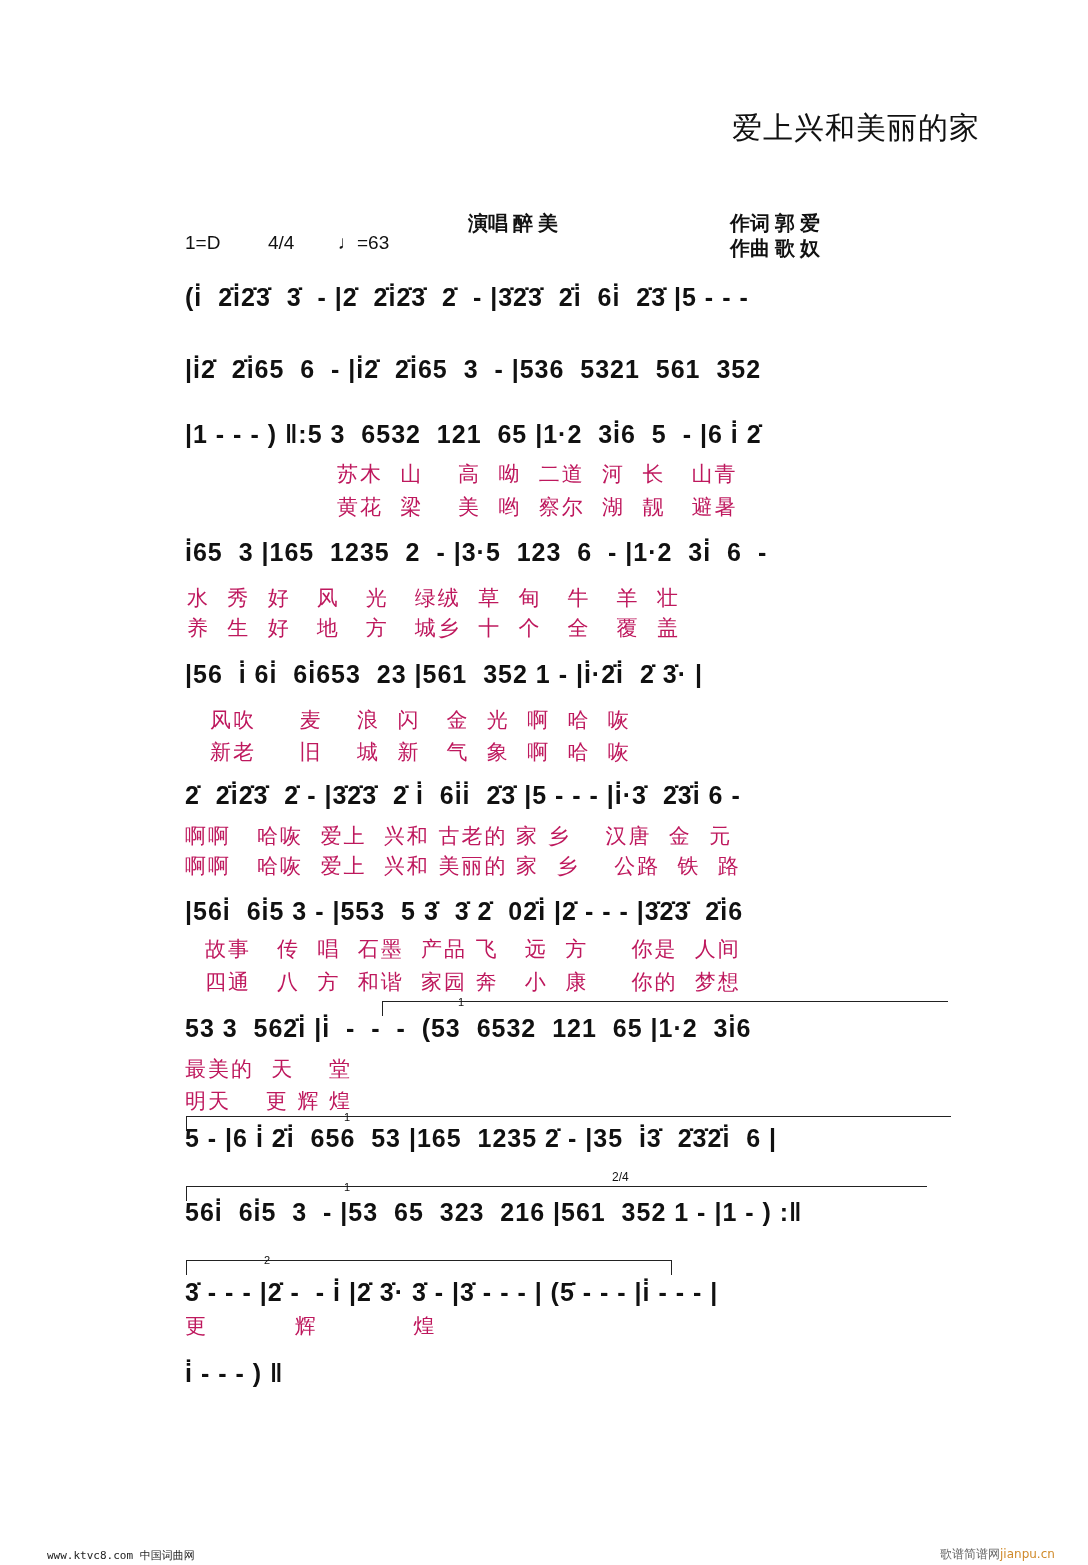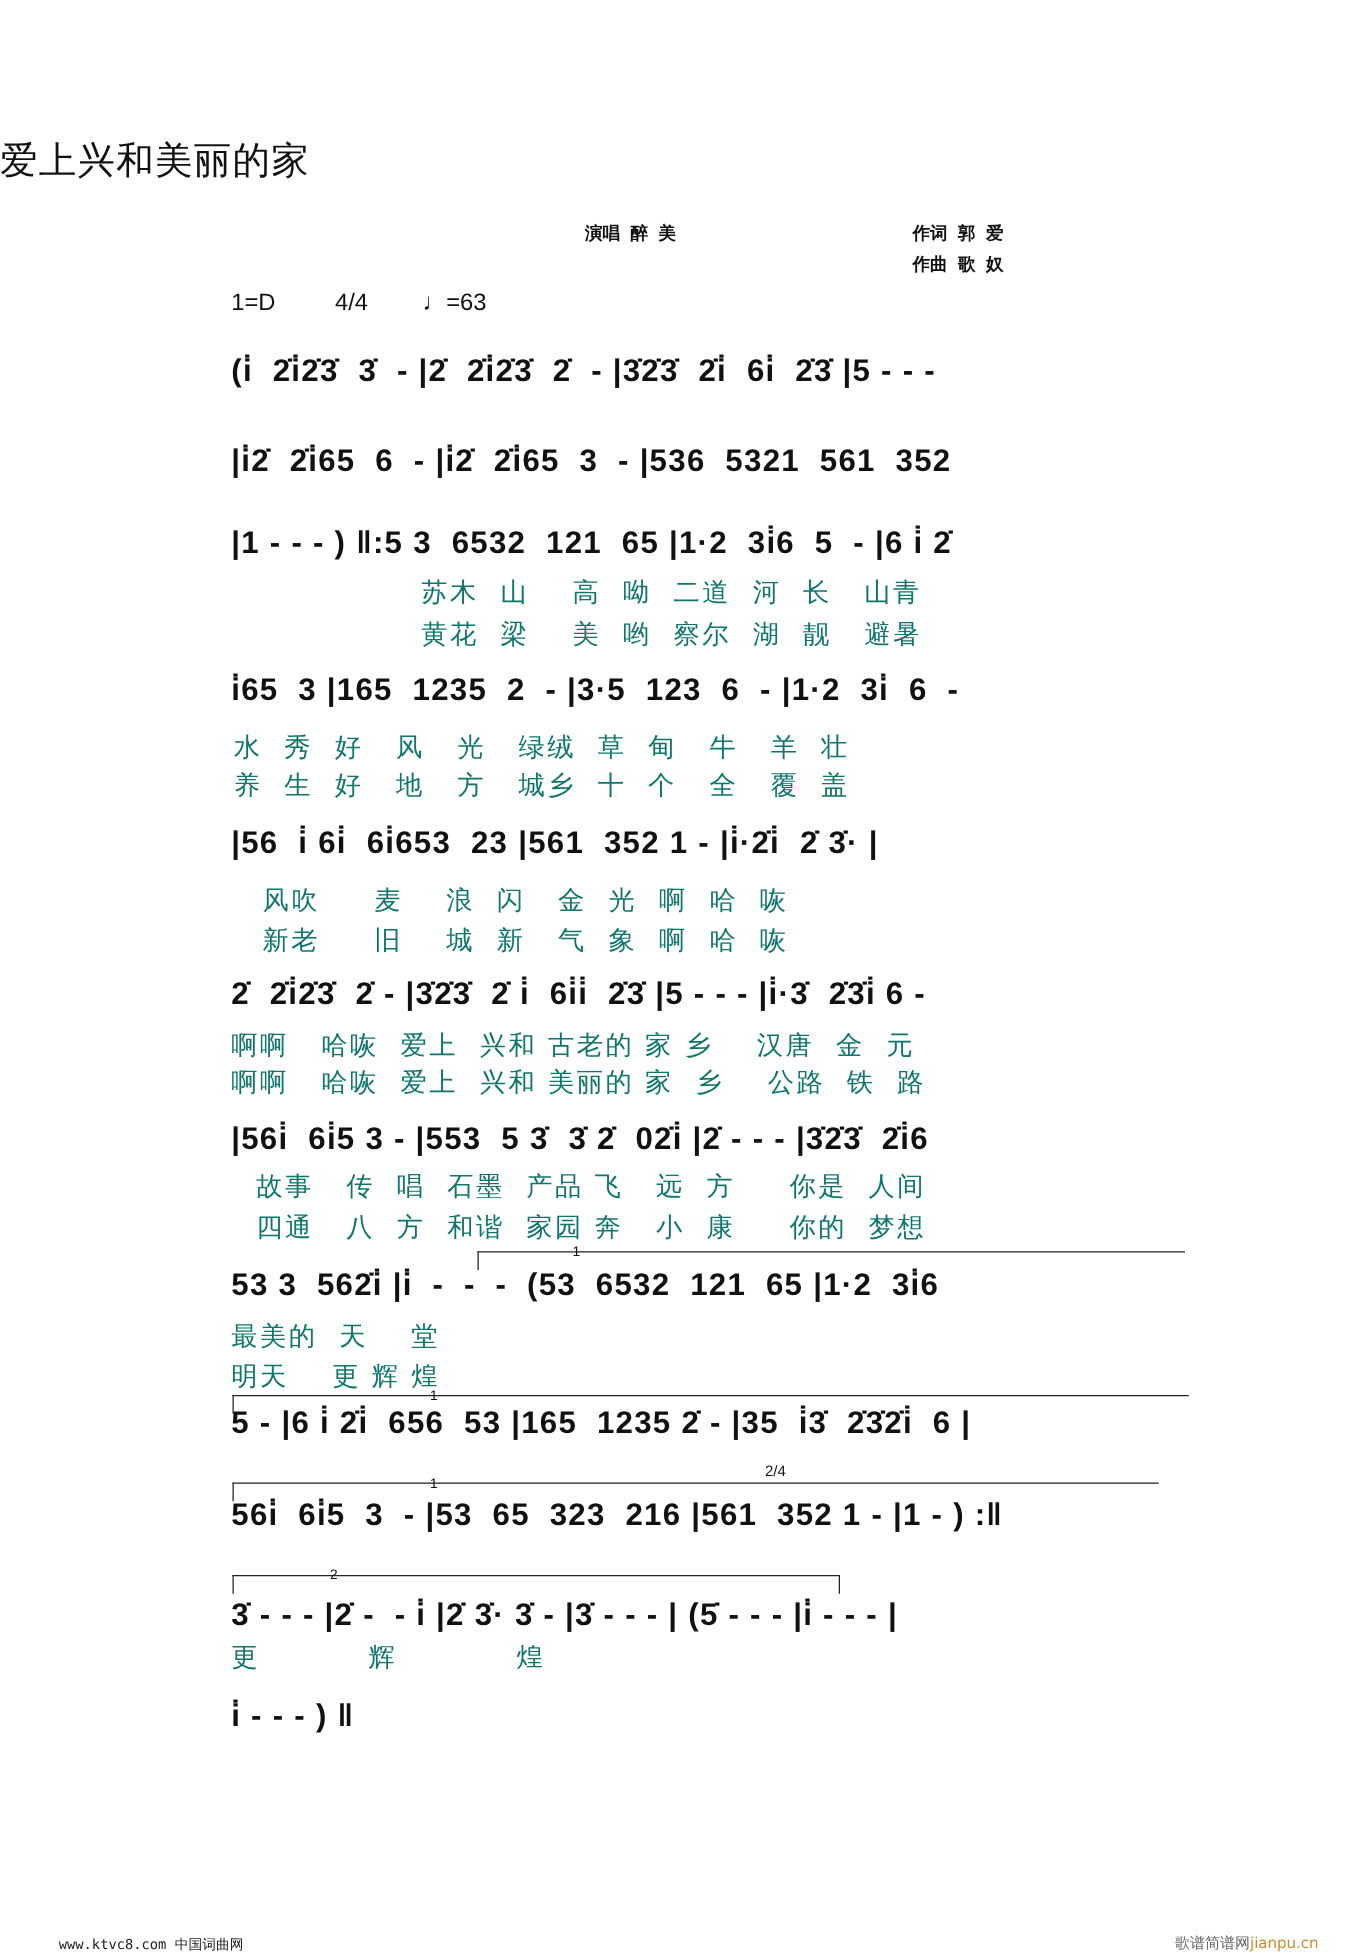--- a/index.html
+++ b/index.html
@@ -1,22 +1,22 @@
 <!DOCTYPE html>
 <html><head>
 <meta charset="utf-8">
 <style>
   html, body { margin: 0; padding: 0; background: #ffffff; }
   body { width: 1088px; height: 1565px; position: relative; overflow: hidden; font-family: "DejaVu Sans", sans-serif; color: #111; }
   .abs { position: absolute; white-space: pre; }
-  .title { left: 0; width: 980px; top: 108px; text-align: left; font-family: "DejaVu Serif", serif; font-size: 30px; letter-spacing: 1px; }
-  .credit { font-family: Liberation Mono, monospace; font-size: 14px; font-weight: bold; }
+  .title { left: 0; width: 980px; top: 108px; text-align: right; font-family: "DejaVu Serif", serif; font-size: 30px; letter-spacing: 1px; }
+  .credit { font-family: Liberation Serif, serif; font-size: 20px; font-weight: bold; margin-top: 32px; }
   .meta { font-family: "Liberation Sans", sans-serif; font-size: 19px; }
   .notes { font-family: Liberation Sans, sans-serif; font-weight: bold; font-size: 25px; letter-spacing: 1px; }
-  .lyric { font-family: "DejaVu Serif", serif; font-size: 21px; color: #0f766e; letter-spacing: 2px; }
+  .lyric { font-family: "DejaVu Serif", serif; font-size: 21px; color: #be185d; letter-spacing: 2px; }
   .footer-left { font-family: "DejaVu Sans Mono", monospace; font-size: 11px; color: #222; }
   .footer-right { font-size: 12px; color: #666; }
   .footer-right .pu { color: #d08a2a; }
   .volta { position: absolute; border-top: 1.5px solid #222; border-left: 1.5px solid #222; height: 14px; }
   .volta-num { position: absolute; font-size: 11px; font-family: "Liberation Sans", sans-serif; }
 </style>
 </head>
 <body>
 
 <div class="abs title">爱上兴和美丽的家</div>

